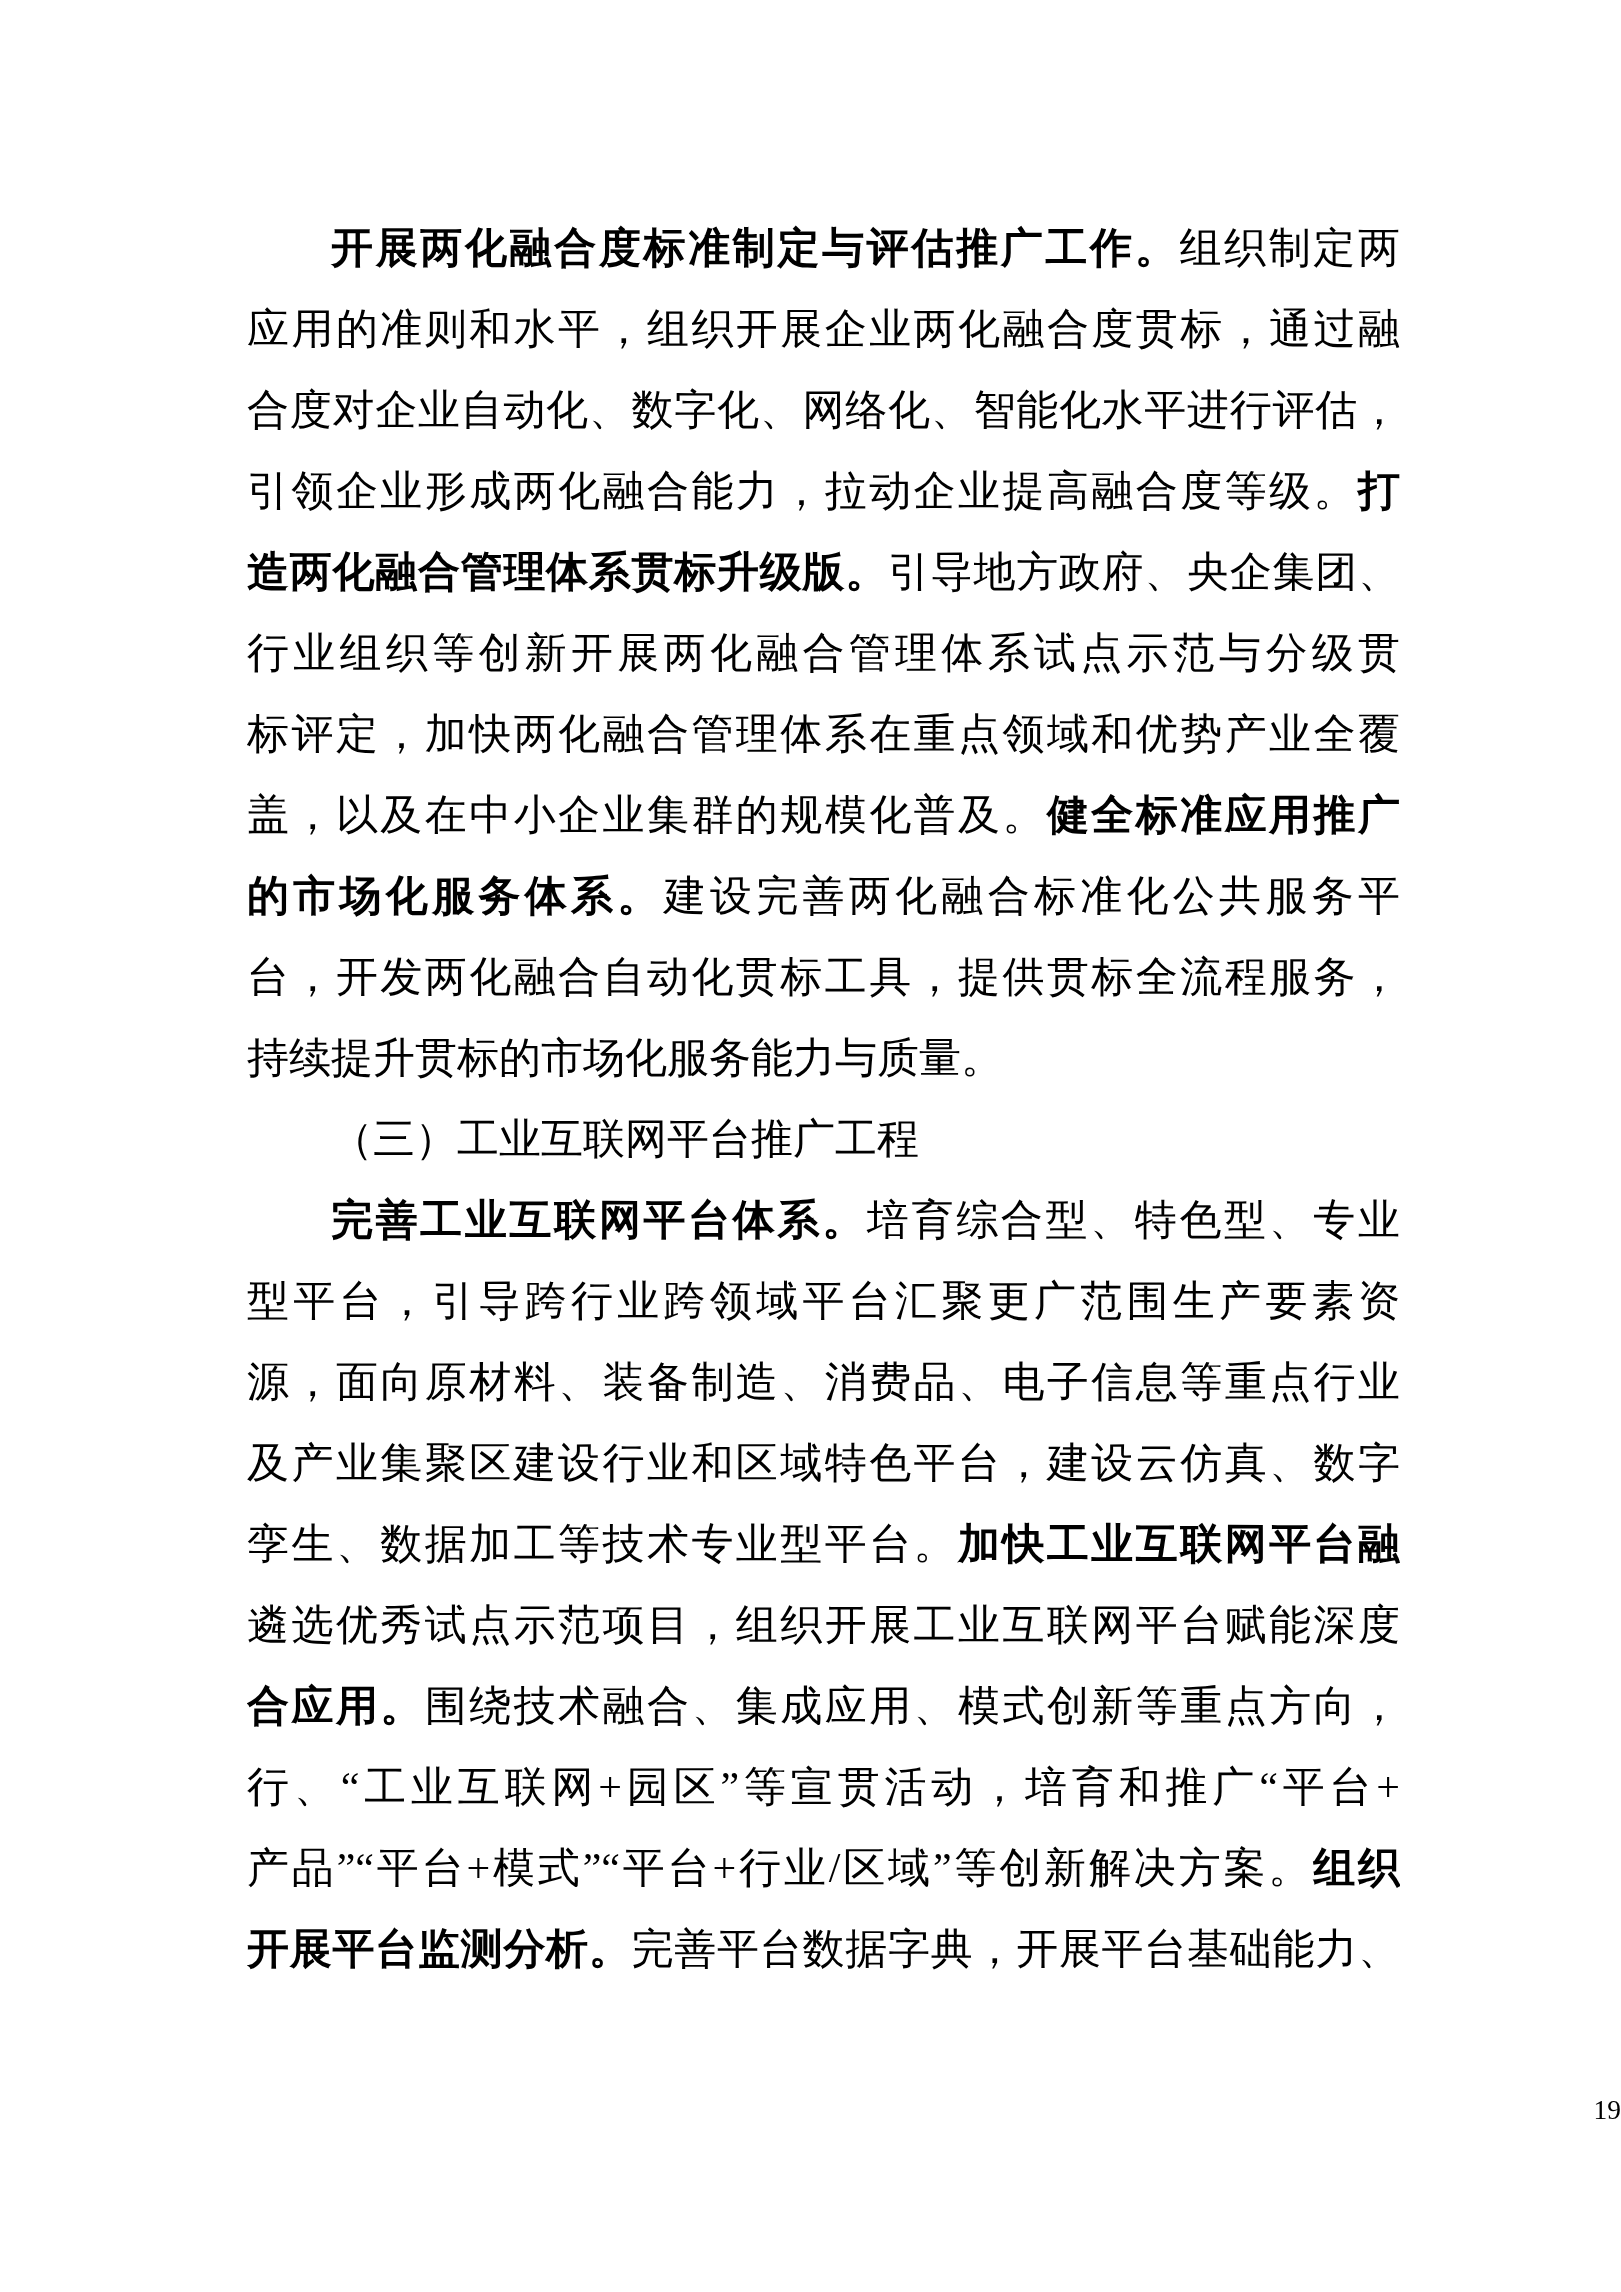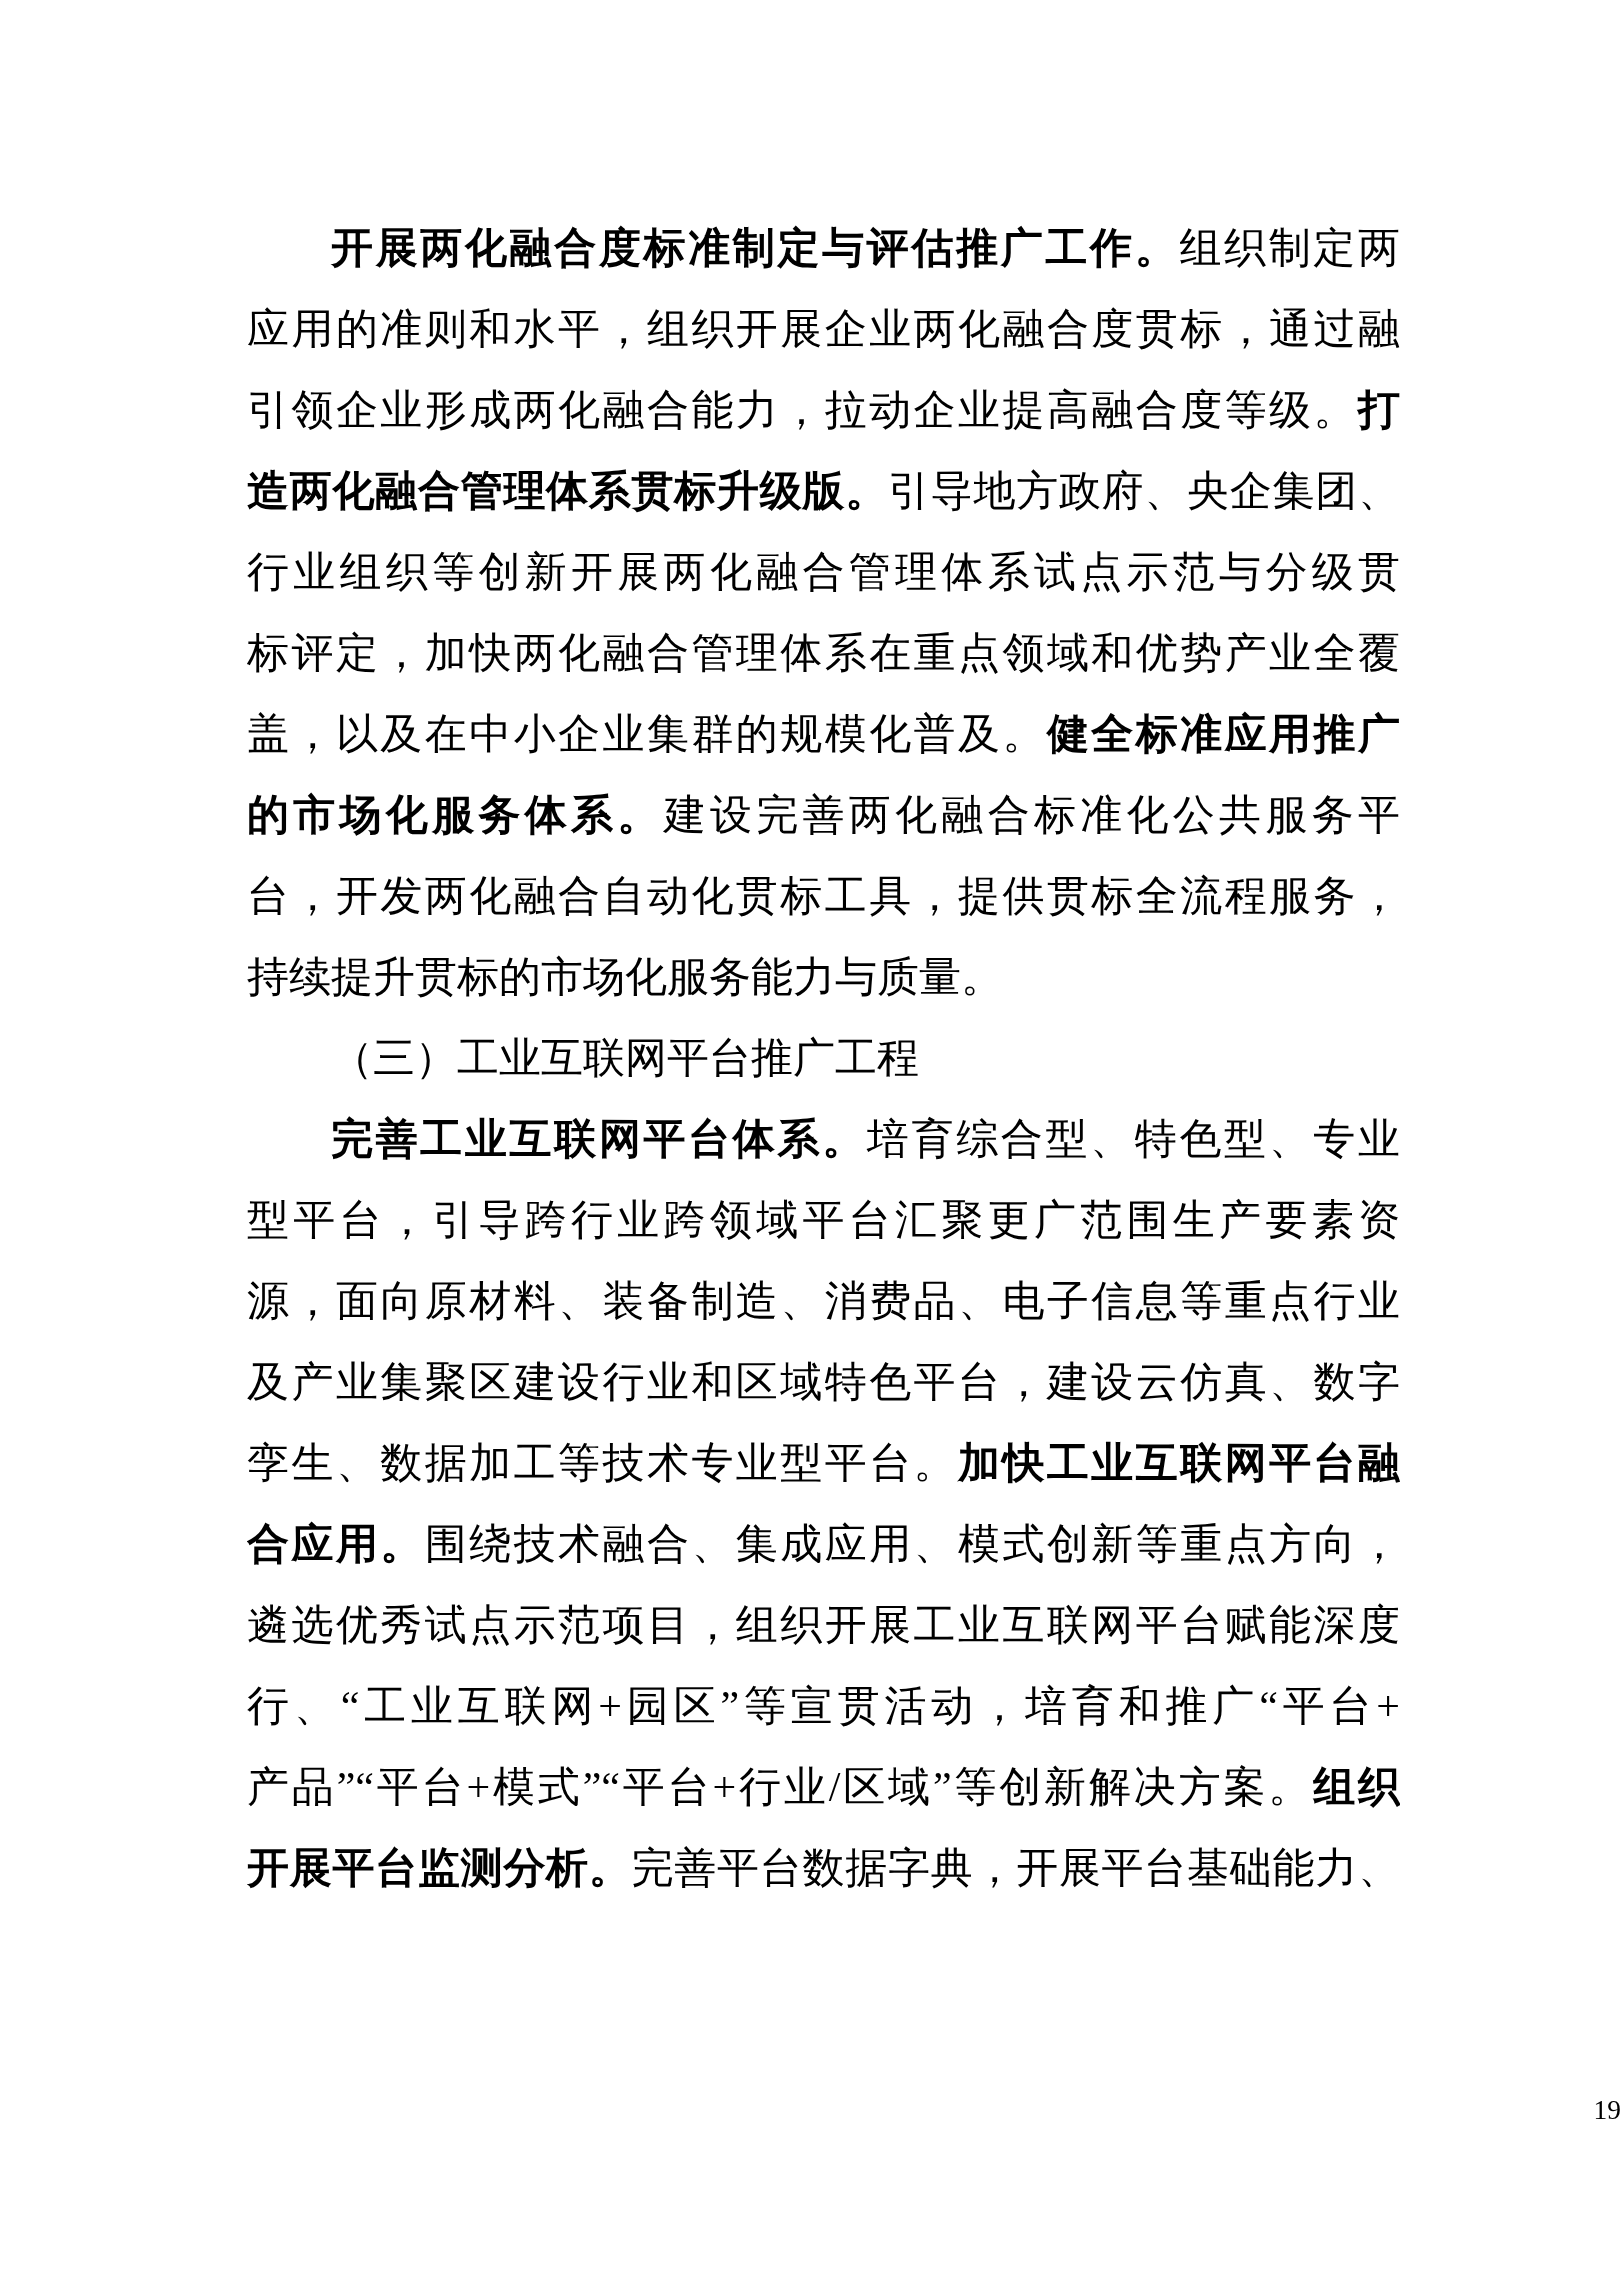--- a/index.html
+++ b/index.html
@@ -61,35 +61,36 @@
     font-family: "Liberation Serif", "DejaVu Serif", serif;
   }
 </style>
 </head>
 <body style="background: rgb(255, 255, 255);">
 
 <div class="page">
   <div class="text-block">
       <div class="line indent" style="color: rgb(0, 0, 0);"><span class="seg-bold">开展两化融合度标准制定与评估推广工作。</span><span class="seg-regular">组织制定两</span></div>
       <div class="line" style="color: rgb(0, 0, 0);"><span class="seg-regular">应用的准则和水平，组织开展企业两化融合度贯标，通过融</span></div>
+      <div class="line" style="color: rgb(0, 0, 0);"><span class="seg-regular">合度对企业自动化、数字化、网络化、智能化水平进行评估，</span></div>
       <div class="line" style="color: rgb(0, 0, 0);"><span class="seg-regular">引领企业形成两化融合能力，拉动企业提高融合度等级。</span><span class="seg-bold">打</span></div>
       <div class="line" style="color: rgb(0, 0, 0);"><span class="seg-bold">造两化融合管理体系贯标升级版。</span><span class="seg-regular">引导地方政府、央企集团、</span></div>
       <div class="line" style="color: rgb(0, 0, 0);"><span class="seg-regular">行业组织等创新开展两化融合管理体系试点示范与分级贯</span></div>
       <div class="line" style="color: rgb(0, 0, 0);"><span class="seg-regular">标评定，加快两化融合管理体系在重点领域和优势产业全覆</span></div>
       <div class="line" style="color: rgb(0, 0, 0);"><span class="seg-regular">盖，以及在中小企业集群的规模化普及。</span><span class="seg-bold">健全标准应用推广</span></div>
       <div class="line" style="color: rgb(0, 0, 0);"><span class="seg-bold">的市场化服务体系。</span><span class="seg-regular">建设完善两化融合标准化公共服务平</span></div>
       <div class="line" style="color: rgb(0, 0, 0);"><span class="seg-regular">台，开发两化融合自动化贯标工具，提供贯标全流程服务，</span></div>
       <div class="line align-left" style="color: rgb(0, 0, 0);"><span class="seg-regular">持续提升贯标的市场化服务能力与质量。</span></div>
       <div class="line indent align-left" style="color: rgb(0, 0, 0);"><span class="seg-regular">（三）工业互联网平台推广工程</span></div>
       <div class="line indent" style="color: rgb(0, 0, 0);"><span class="seg-bold">完善工业互联网平台体系。</span><span class="seg-regular">培育综合型、特色型、专业</span></div>
       <div class="line" style="color: rgb(0, 0, 0);"><span class="seg-regular">型平台，引导跨行业跨领域平台汇聚更广范围生产要素资</span></div>
       <div class="line" style="color: rgb(0, 0, 0);"><span class="seg-regular">源，面向原材料、装备制造、消费品、电子信息等重点行业</span></div>
       <div class="line" style="color: rgb(0, 0, 0);"><span class="seg-regular">及产业集聚区建设行业和区域特色平台，建设云仿真、数字</span></div>
       <div class="line" style="color: rgb(0, 0, 0);"><span class="seg-regular">孪生、数据加工等技术专业型平台。</span><span class="seg-bold">加快工业互联网平台融</span></div>
+      <div class="line" style="color: rgb(0, 0, 0);"><span class="seg-regular">遴选优秀试点示范项目，组织开展工业互联网平台赋能深度</span></div>
       <div class="line" style="color: rgb(0, 0, 0);"><span class="seg-bold">合应用。</span><span class="seg-regular">围绕技术融合、集成应用、模式创新等重点方向，</span></div>
-      <div class="line" style="color: rgb(0, 0, 0);"><span class="seg-regular">遴选优秀试点示范项目，组织开展工业互联网平台赋能深度</span></div>
       <div class="line" style="color: rgb(0, 0, 0);"><span class="seg-regular">行、“工业互联网+园区”等宣贯活动，培育和推广“平台+</span></div>
       <div class="line" style="color: rgb(0, 0, 0);"><span class="seg-regular">产品”“平台+模式”“平台+行业/区域”等创新解决方案。</span><span class="seg-bold">组织</span></div>
       <div class="line" style="color: rgb(0, 0, 0);"><span class="seg-bold">开展平台监测分析。</span><span class="seg-regular">完善平台数据字典，开展平台基础能力、</span></div>
     </div>
   <div class="page-number">19</div>
 </div>
 
 
 </body></html>

